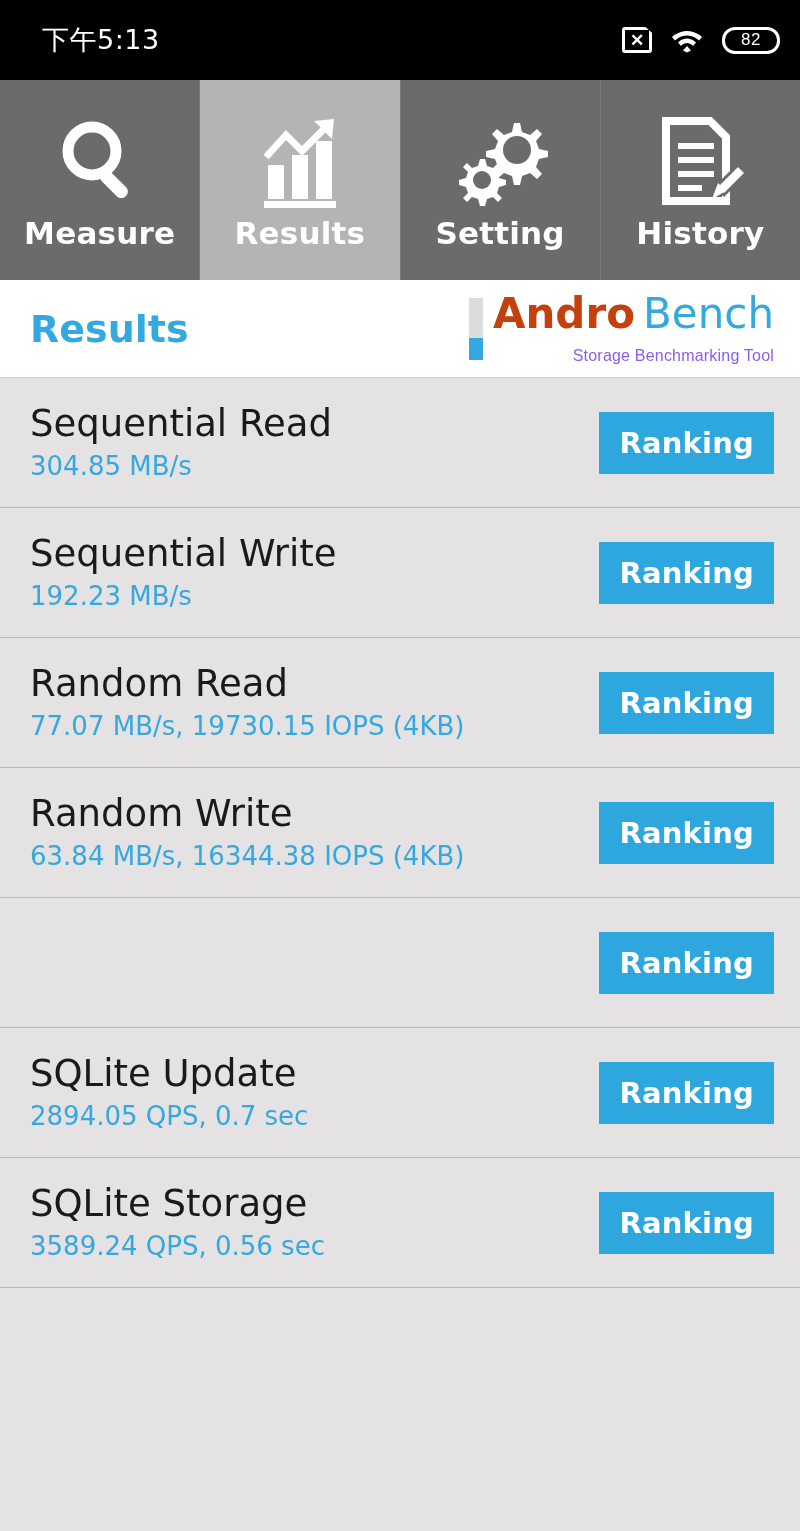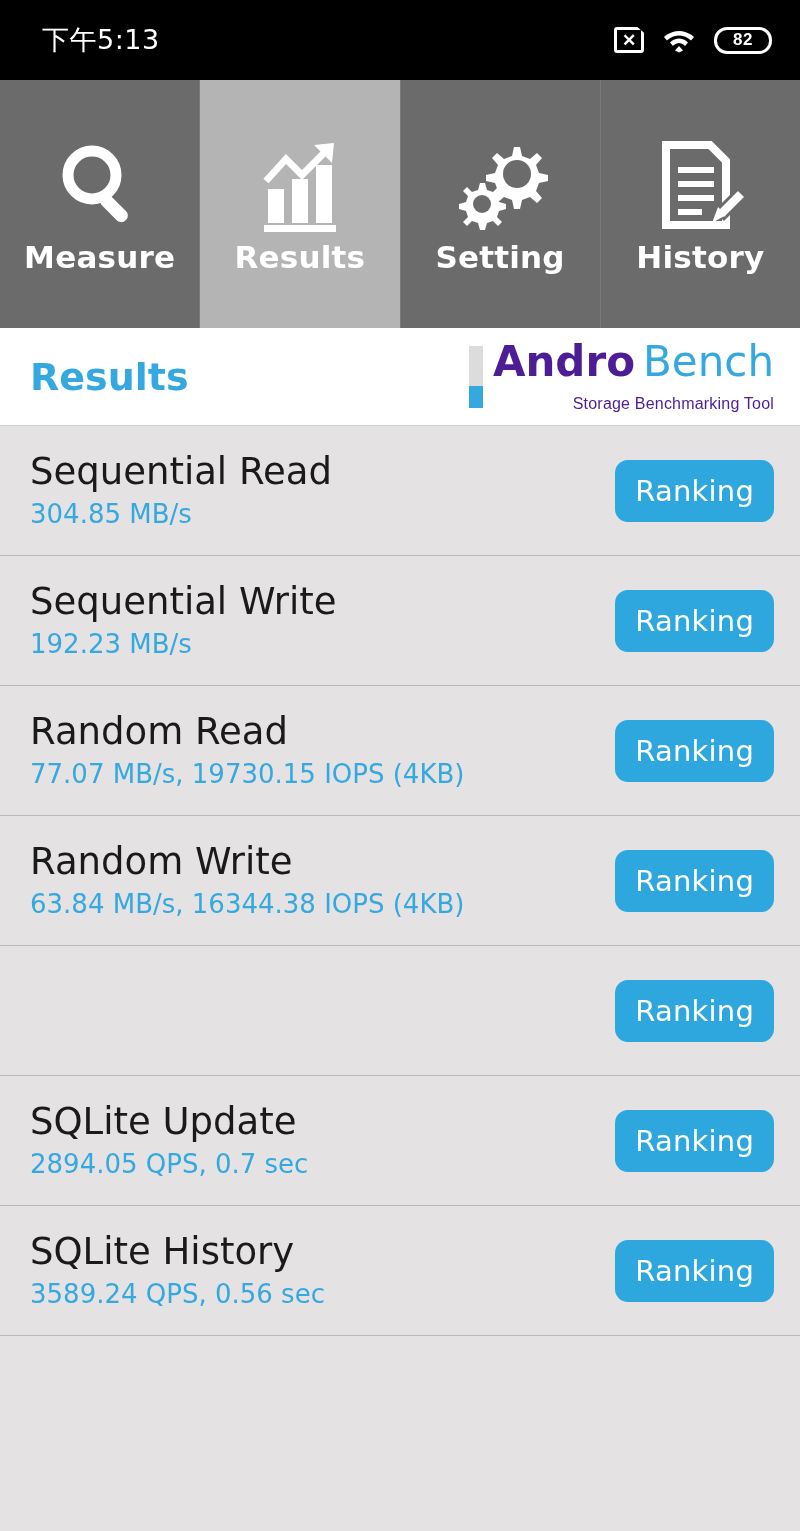--- a/index.html
+++ b/index.html
@@ -7,46 +7,46 @@
     width:800px; height:1531px;
     font-family:"Liberation Sans", sans-serif;
     background:#e4e2e2;
     overflow:hidden;
   }
 
   
   .statusbar{
     height:80px; background:#000; color:#fff;
     display:flex; align-items:center; justify-content:space-between;
-    padding:0 28px 0 42px;
+    padding:0 20px 0 42px;
   }
   .clock{ font-size:27px; letter-spacing:.5px; font-family:"DejaVu Sans", sans-serif; }
   .sysicons{ display:flex; align-items:center; gap:18px; }
 
   .nosim{ position:relative; width:30px; height:26px; }
   .nosim .card{
     position:absolute; inset:0;
     border:3px solid #fff; border-radius:3px;
     clip-path:polygon(0 0,78% 0,100% 22%,100% 100%,0 100%);
   }
   .nosim .x{
     position:absolute; left:0; top:0; width:100%; height:100%;
     display:flex; align-items:center; justify-content:center;
     font-size:17px; font-weight:bold; line-height:1;
   }
 
   .wifi{ width:34px; height:26px; position:relative; }
   .batt{
     width:58px; height:27px; border:3px solid #fff; border-radius:13px;
     display:flex; align-items:center; justify-content:center;
-    font-size:17px; font-weight:bold; letter-spacing:.5px;
-  }
-
-  
-  .tabbar{ display:flex; height:248px; }
+    font-size:17px; font-weight:normal; letter-spacing:.5px;
+  }
+
+  
+  .tabbar{ display:flex; height:200px; }
   .tab{
     flex:1 1 0; background:#6b6b6b;
     display:flex; flex-direction:column; align-items:center; justify-content:center;
     gap:6px; border-right:1px solid #7a7a7a; position:relative;
   }
   .tab:last-child{ border-right:none; }
   .tab.active{ background:#b4b4b4; }
   .tab .tabicon{ height:100px; display:flex; align-items:flex-end; justify-content:center; }
   .tab .tablabel{
     color:#fff; font-size:31px; font-weight:bold; letter-spacing:.2px;
@@ -65,43 +65,43 @@
   }
   .logo{ display:flex; align-items:center; gap:10px; }
   .logobar{ width:14px; height:62px; display:flex; flex-direction:column; }
   .logobar .top{ flex:1; background:#dcdcdc; }
   .logobar .bot{ height:22px; background:#35a8e0; }
   .logotext{ display:flex; flex-direction:column; align-items:flex-end; }
   .logomain{
     font-size:42px; font-weight:bold; line-height:1;
     font-family:"DejaVu Sans", sans-serif;
   }
-  .logomain .andro{ color:#4c1d95; }
+  .logomain .andro{ color:#c2410c; }
   .logomain .bench{ color:#35a8e0; font-weight:normal;margin-left:8px; }
-  .logosub{ font-size:16px; color:#4c1d95; margin-top:12px; letter-spacing:.2px; }
+  .logosub{ font-size:16px; color:#8b5cf6; margin-top:12px; letter-spacing:.2px; }
 
   
   .list{ background:#e4e2e2; }
   .row{
     height:130px; display:flex; align-items:center; justify-content:space-between;
     padding:0 26px 0 30px; border-bottom:1px solid #b9b9b9; background:#e4e2e2;
   }
   .row .texts{ display:flex; flex-direction:column; gap:9px; }
   .row .rname{
     font-size:37px; color:#1a1a1a; line-height:1.05;
     font-family:"DejaVu Sans", sans-serif;
   }
   .row .rvalue{
     font-size:26px; color:#35a8e0; line-height:1.05;
     font-family:"DejaVu Sans", sans-serif;
   }
   .rankbtn{
-    background:#2ea7de; color:#fff; border:none; border-radius:13px;
+    background:#2ea7de; color:#fff; border:none; border-radius:0;
     padding:10px 20px; height:62px; min-width:140px;
-    font-size:29px; font-weight:normal; letter-spacing:.2px;
+    font-size:29px; font-weight:bold; letter-spacing:.2px;
     font-family:"DejaVu Sans", sans-serif;
     display:flex; align-items:center; justify-content:center;
   }
   .filler{ background:#e4e2e2; flex:1; }
 </style>
 </head>
 <body>
 
 <div class="statusbar">
   <div class="clock">下午5:13</div>
@@ -243,21 +243,21 @@
   <div class="row">
     <div class="texts">
       <div class="rname">SQLite Update</div>
       <div class="rvalue">2894.05 QPS, 0.7 sec</div>
     </div>
     <div class="rankbtn">Ranking</div>
   </div>
 
   <div class="row">
     <div class="texts">
-      <div class="rname">SQLite History</div>
+      <div class="rname">SQLite Storage</div>
       <div class="rvalue">3589.24 QPS, 0.56 sec</div>
     </div>
     <div class="rankbtn">Ranking</div>
   </div>
 
 </div>
 
 <div class="filler"></div>
 
 </body></html>

